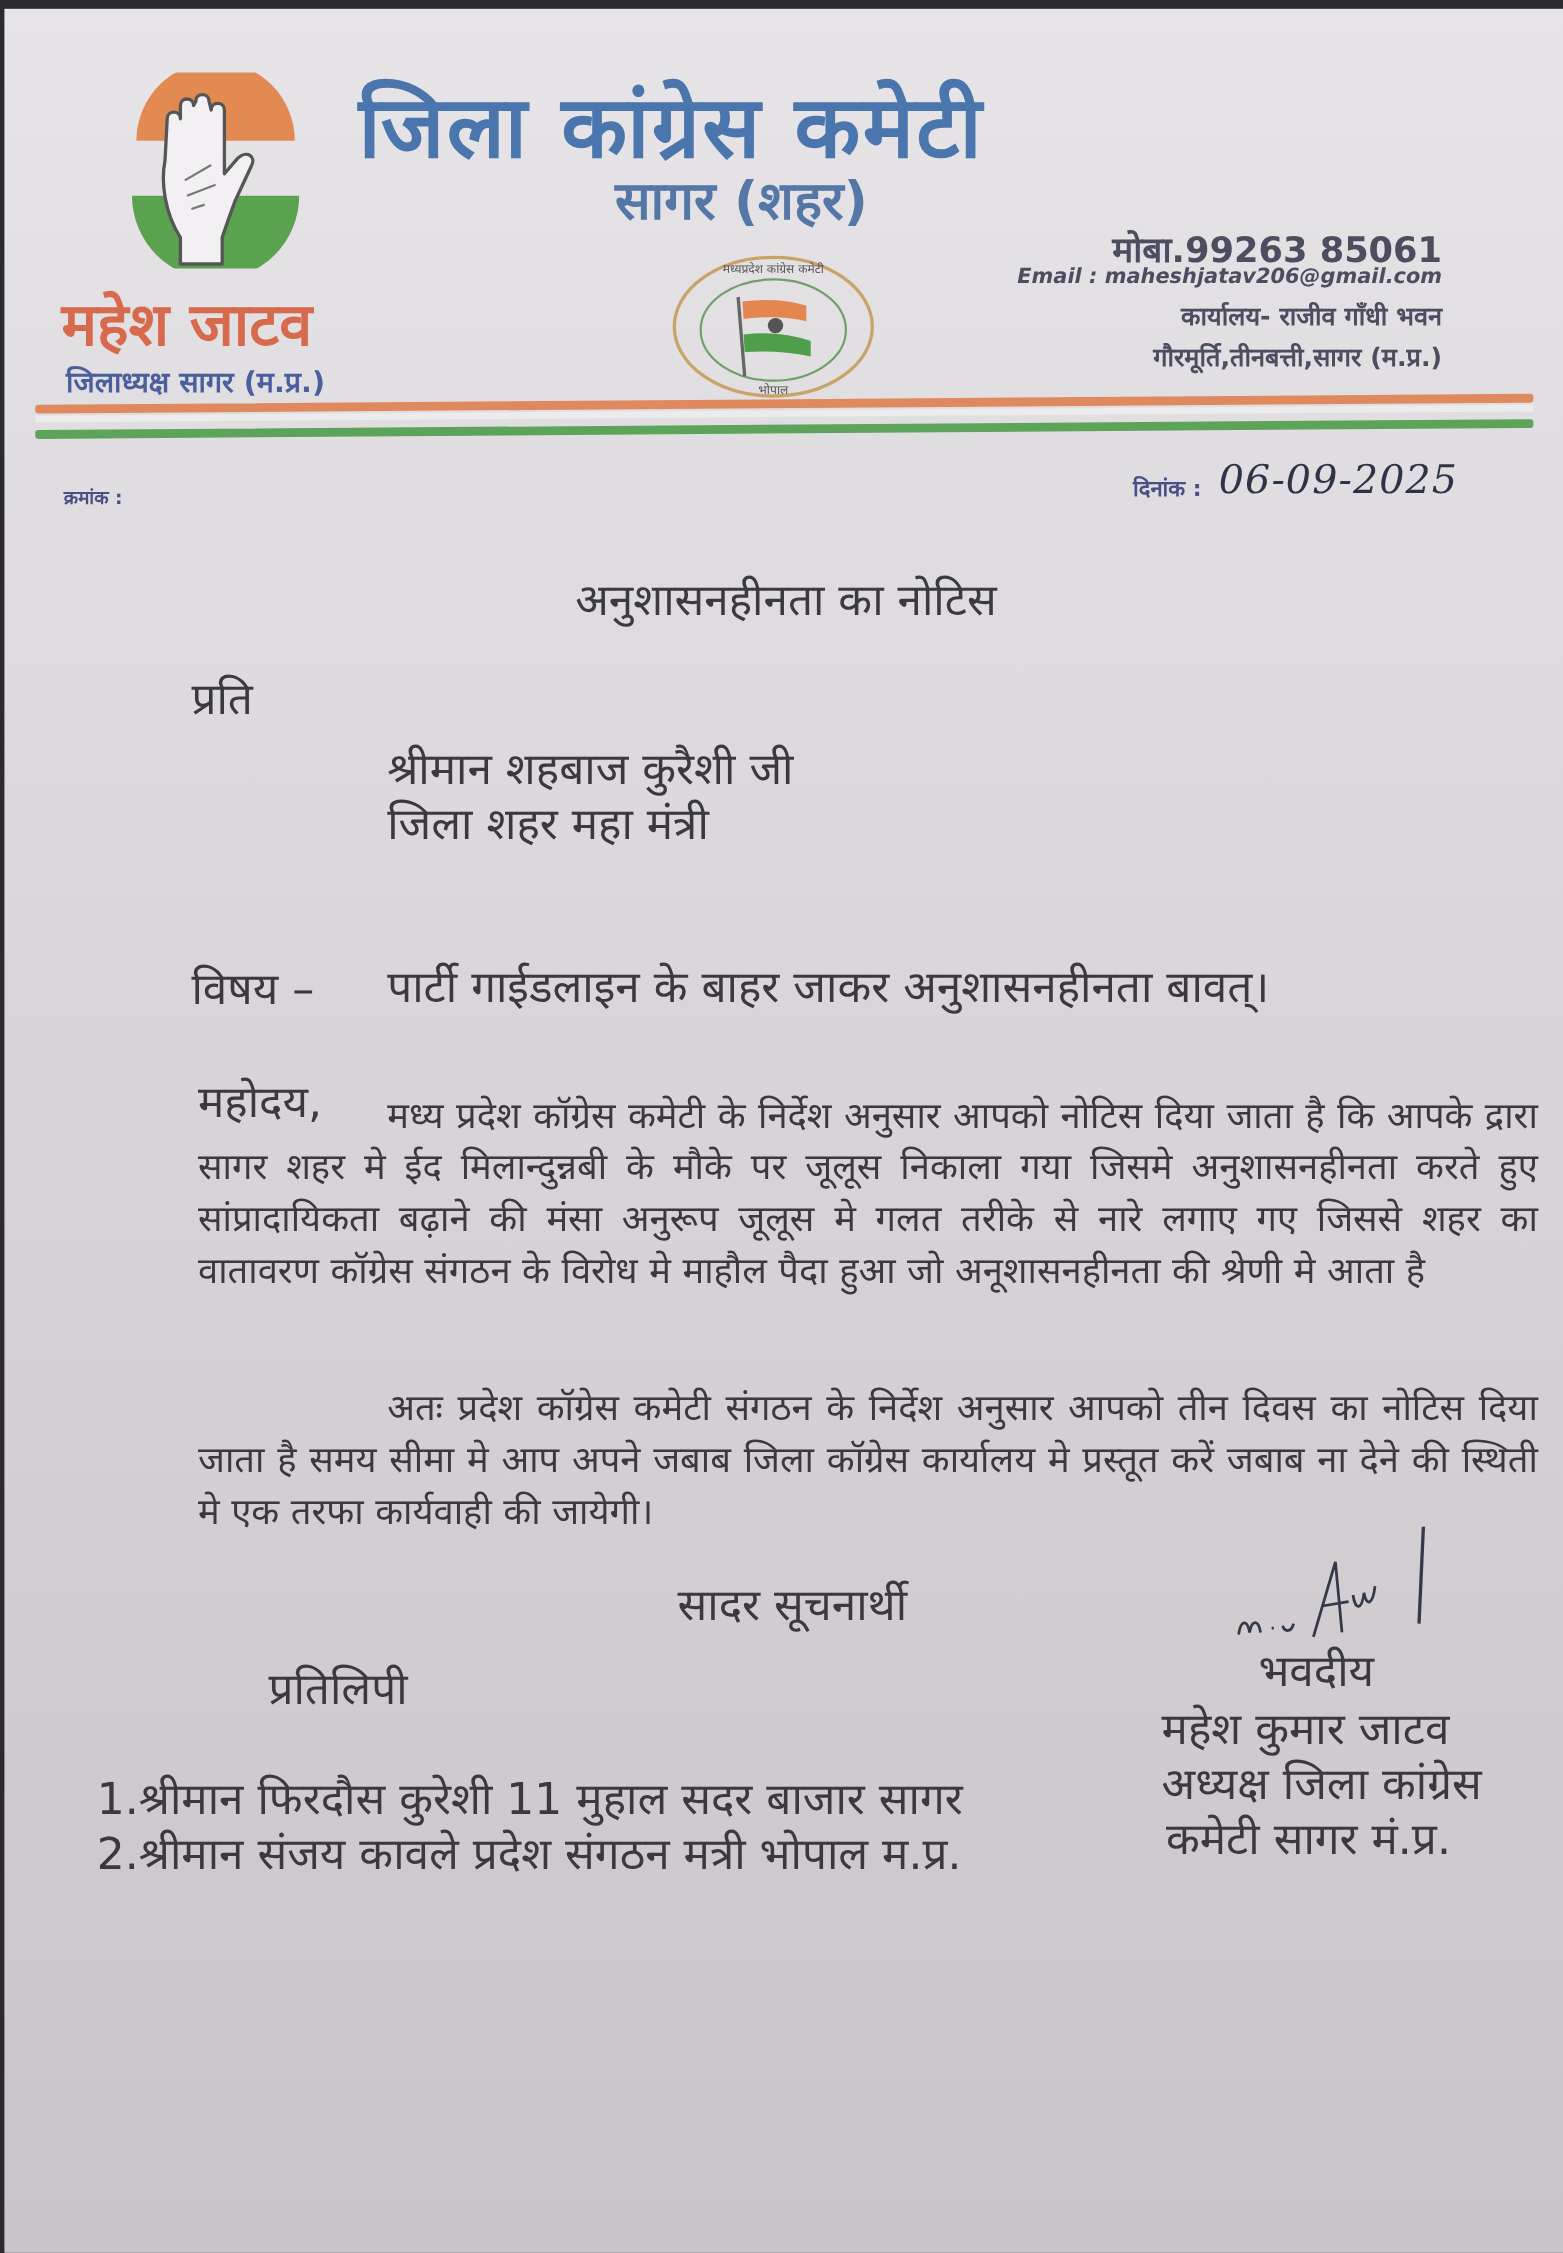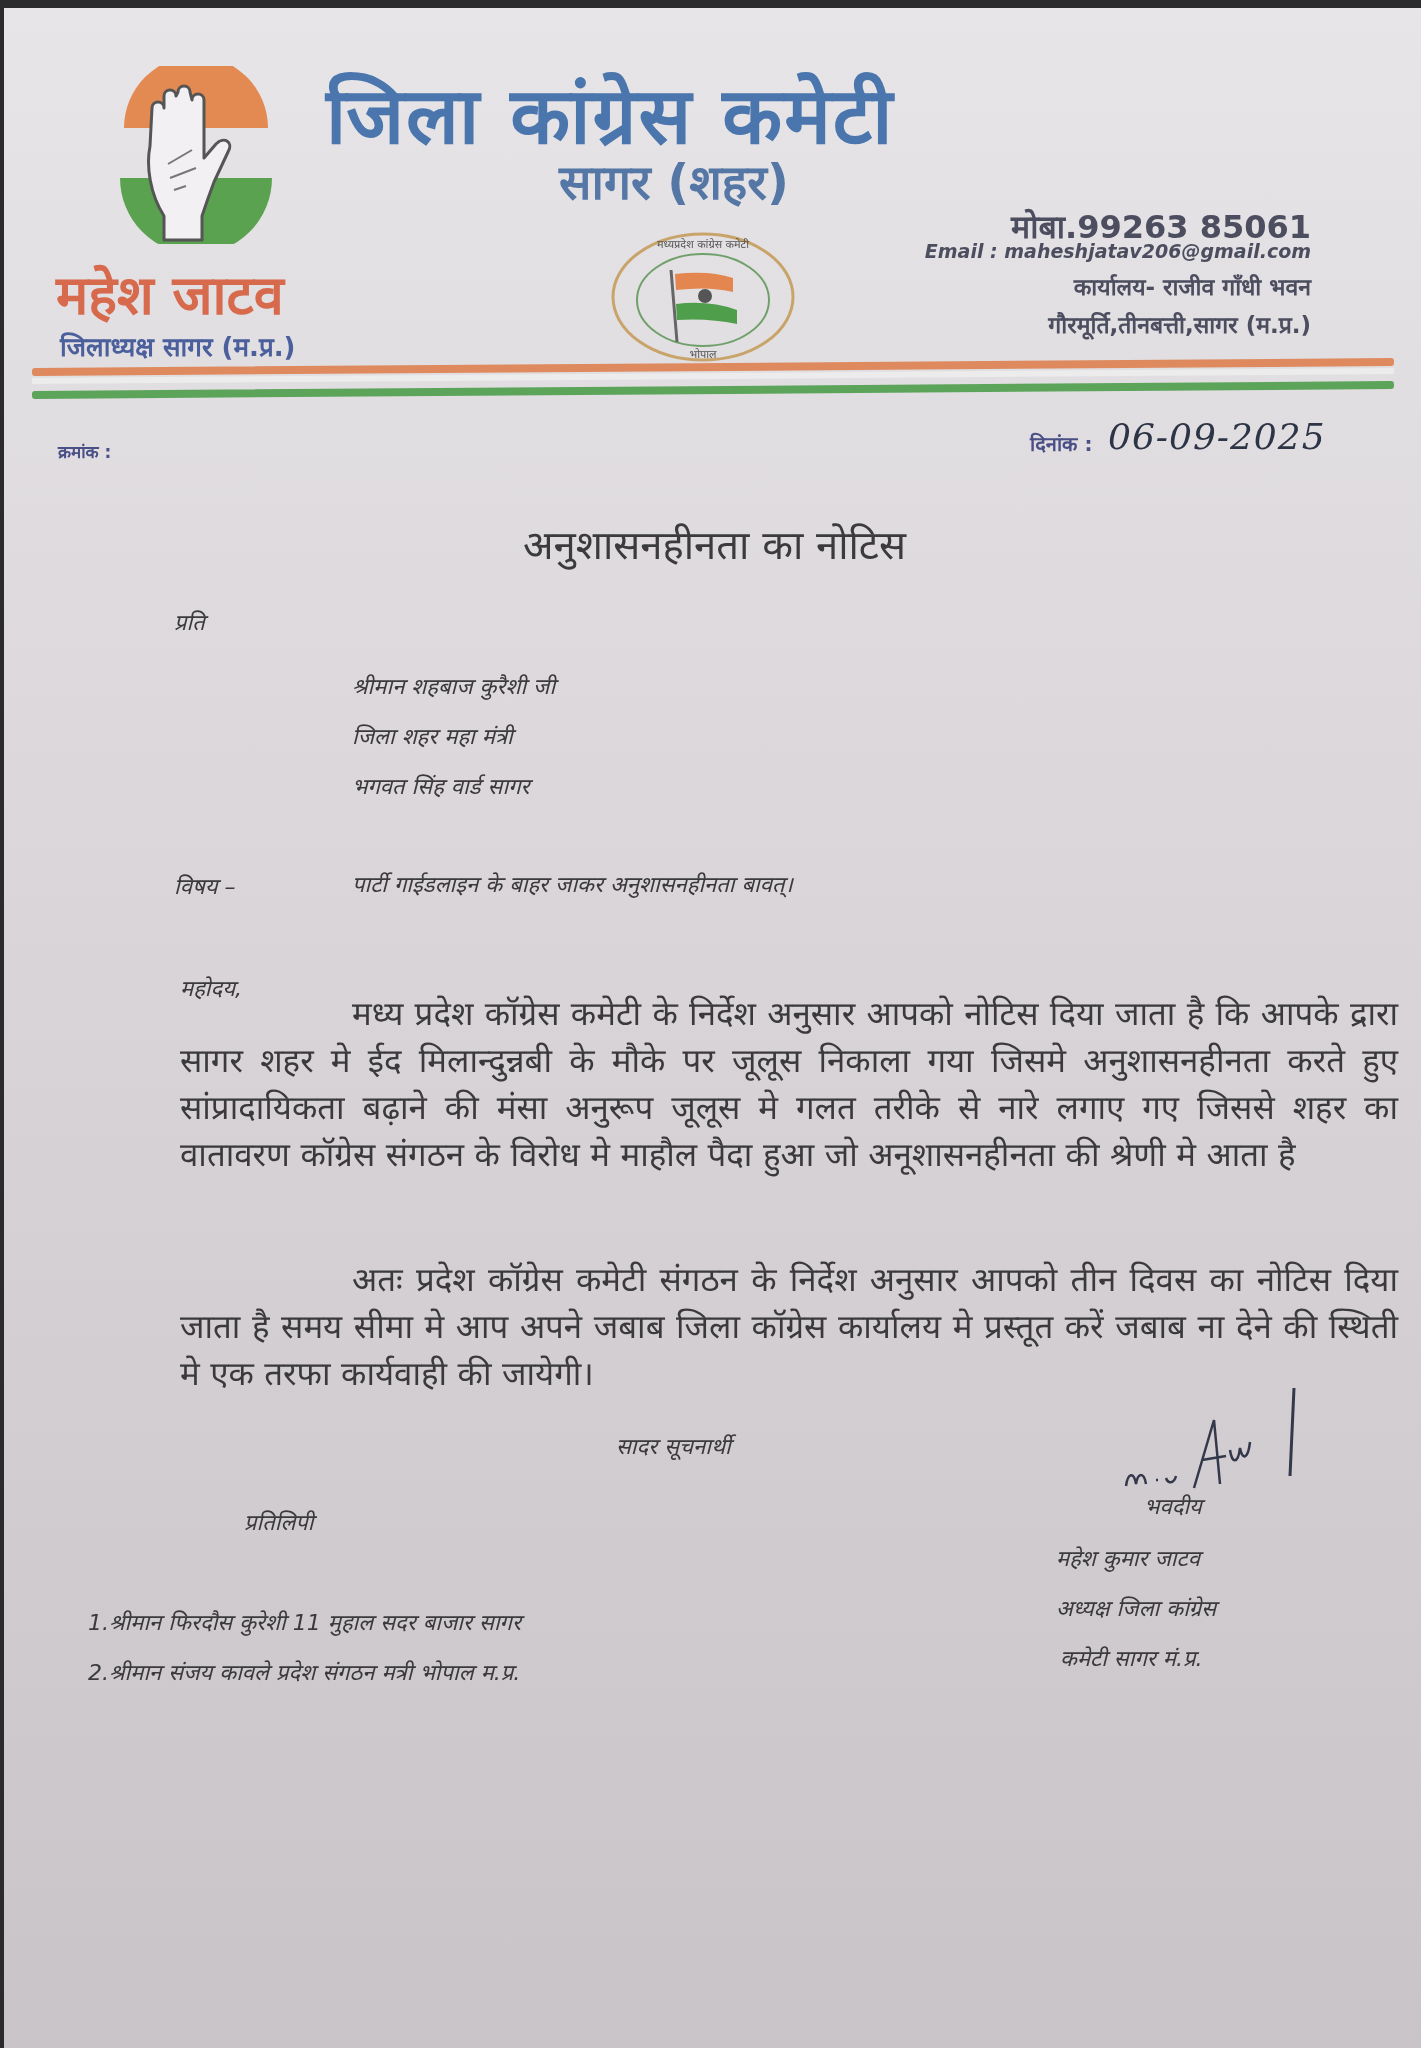--- a/index.html
+++ b/index.html
@@ -28,21 +28,21 @@
   .c2 { top: 232px; font-size: 19px; font-style: italic; }
   .c3 { top: 262px; font-size: 23px; }
   .c4 { top: 300px; font-size: 23px; margin-left: 16px; }
   .stripe-o { position: absolute; left: 28px; top: 360px; width: 1362px; height: 8px; background: #de8a5e; transform: rotate(-0.42deg); transform-origin: left; border-radius: 3px; }
   .stripe-w { position: absolute; left: 28px; top: 370px; width: 1362px; height: 6px; background: #ececec; transform: rotate(-0.42deg); transform-origin: left; }
   .stripe-g { position: absolute; left: 28px; top: 383px; width: 1362px; height: 8px; background: #5ba45a; transform: rotate(-0.42deg); transform-origin: left; border-radius: 3px; }
   .kramank { left: 54px; top: 432px; font-size: 17px; font-weight: bold; color: #4a4f86; }
   .dinank-label { left: 1026px; top: 422px; font-size: 20px; font-weight: bold; color: #4a4f86; }
   .dinank-val { left: 1104px; top: 408px; font-size: 36px; font-style: italic; color: #2d3446; font-family: "DejaVu Serif", serif; letter-spacing: 1px; }
   .notice-title { left: 0; width: 1421px; text-align: center; top: 508px; font-size: 40px; color: #3b3b3d; }
-  .body-text { font-size: 22px; color: #3a3a3c; font-style: italic; }
+  .body-text { font-size: 40px; color: #3a3a3c; }
   .para { position: absolute; left: 176px; width: 1218px; font-size: 33px; line-height: 47px; text-align: justify; color: #3a3a3c; }
   .para .indent { display: inline-block; width: 172px; }
   .sig { position: absolute; left: 1118px; top: 1372px; width: 210px; height: 110px; }
 </style>
 </head>
 <body>
 
 <div class="paper">
 
   <svg class="logo" viewBox="0 0 160 178">
@@ -79,21 +79,20 @@
 
   <div class="abs kramank">क्रमांक :</div>
   <div class="abs dinank-label">दिनांक :</div>
   <div class="abs dinank-val">06-09-2025</div>
 
   <div class="abs notice-title">अनुशासनहीनता का नोटिस</div>
 
   <div class="abs body-text" style="left:170px; top:598px;">प्रति</div>
   <div class="abs body-text" style="left:348px; top:662px;">श्रीमान शहबाज कुरैशी जी</div>
   <div class="abs body-text" style="left:348px; top:712px;">जिला शहर महा मंत्री</div>
-  <div class="abs body-text" style="left:348px; top:762px;">भगवत सिंह वार्ड सागर</div>
 
   <div class="abs body-text" style="left:170px; top:862px;">विषय –</div>
   <div class="abs body-text" style="left:348px; top:860px;">पार्टी गाईडलाइन के बाहर जाकर अनुशासनहीनता बावत्।</div>
 
   <div class="abs body-text" style="left:176px; top:930px;margin-top:34px;">महोदय,</div>
 
   <div class="para" style="top:982px;"><span class="indent"></span><span>मध्य प्रदेश कॉग्रेस कमेटी के निर्देश अनुसार आपको नोटिस दिया जाता है कि आपके द्रारा सागर शहर मे ईद मिलान्दुन्नबी के मौके पर जूलूस निकाला गया जिसमे अनुशासनहीनता करते हुए सांप्रादायिकता बढ़ाने की मंसा अनुरूप जूलूस मे गलत तरीके से नारे लगाए गए जिससे शहर का वातावरण कॉग्रेस संगठन के विरोध मे माहौल पैदा हुआ जो अनूशासनहीनता की श्रेणी मे आता है</span></div>
   <div class="para" style="top:1248px;"><span class="indent"></span><span>अतः प्रदेश कॉग्रेस कमेटी संगठन के निर्देश अनुसार आपको तीन दिवस का नोटिस दिया जाता है समय सीमा मे आप अपने जबाब जिला कॉग्रेस कार्यालय मे प्रस्तूत करें जबाब ना देने की स्थिती मे एक तरफा कार्यवाही की जायेगी।</span></div>
 
   <div class="abs body-text" style="left:612px; top:1422px;">सादर सूचनार्थी</div>

